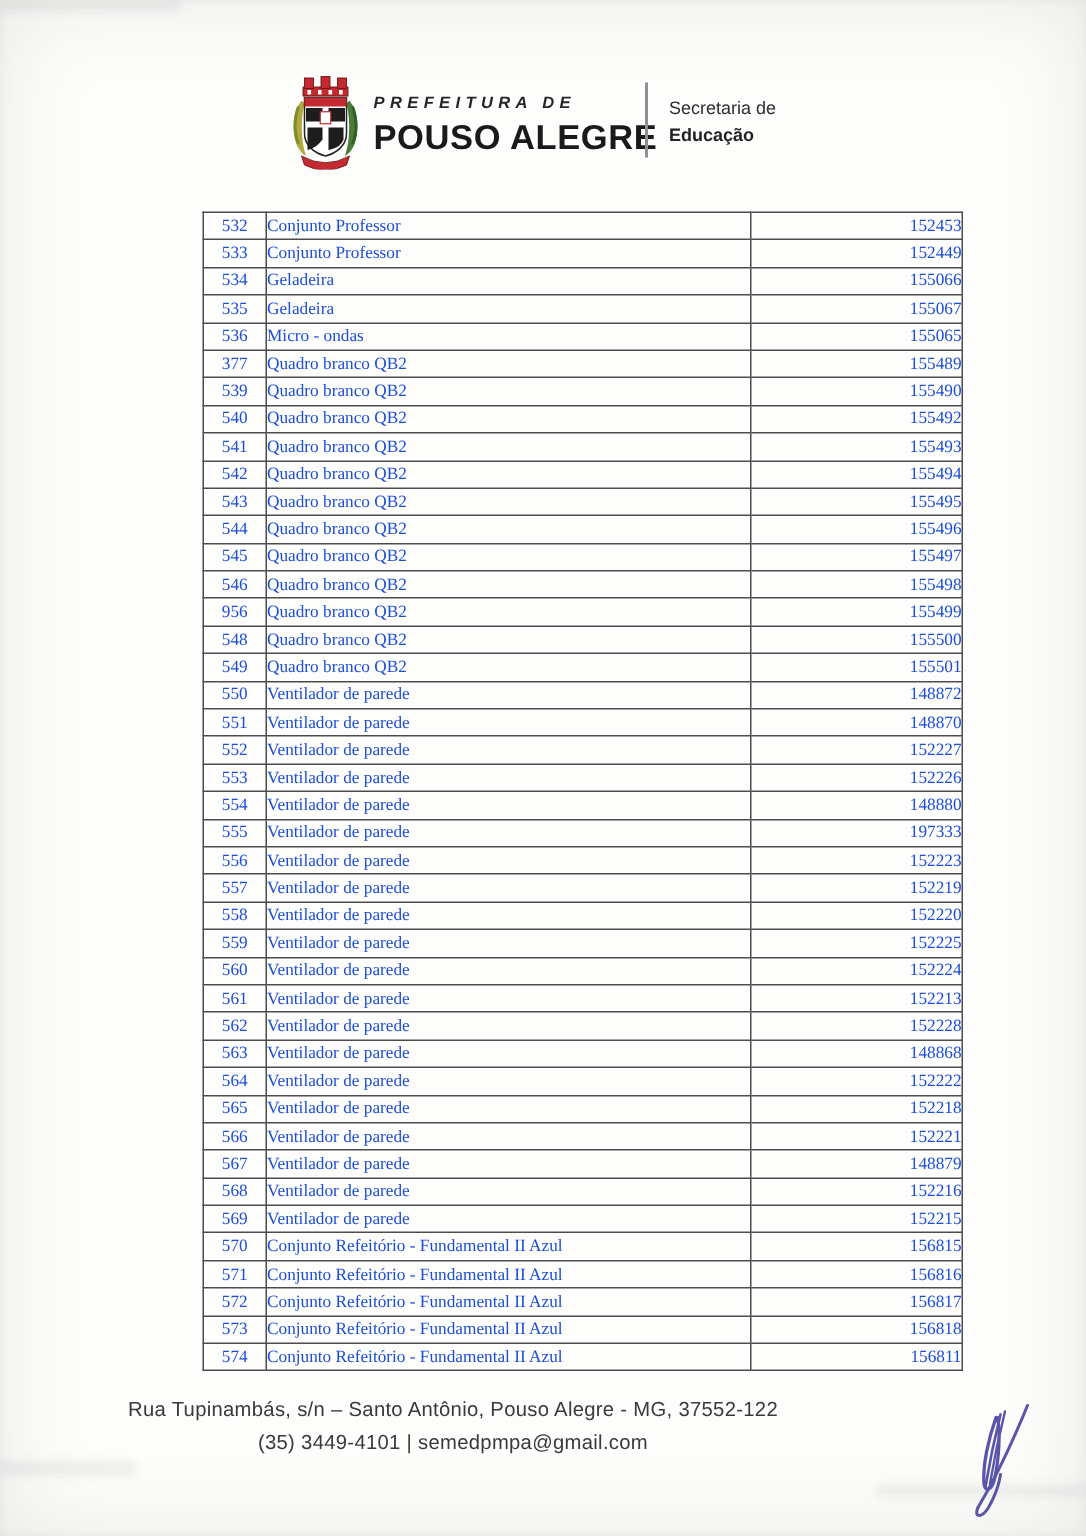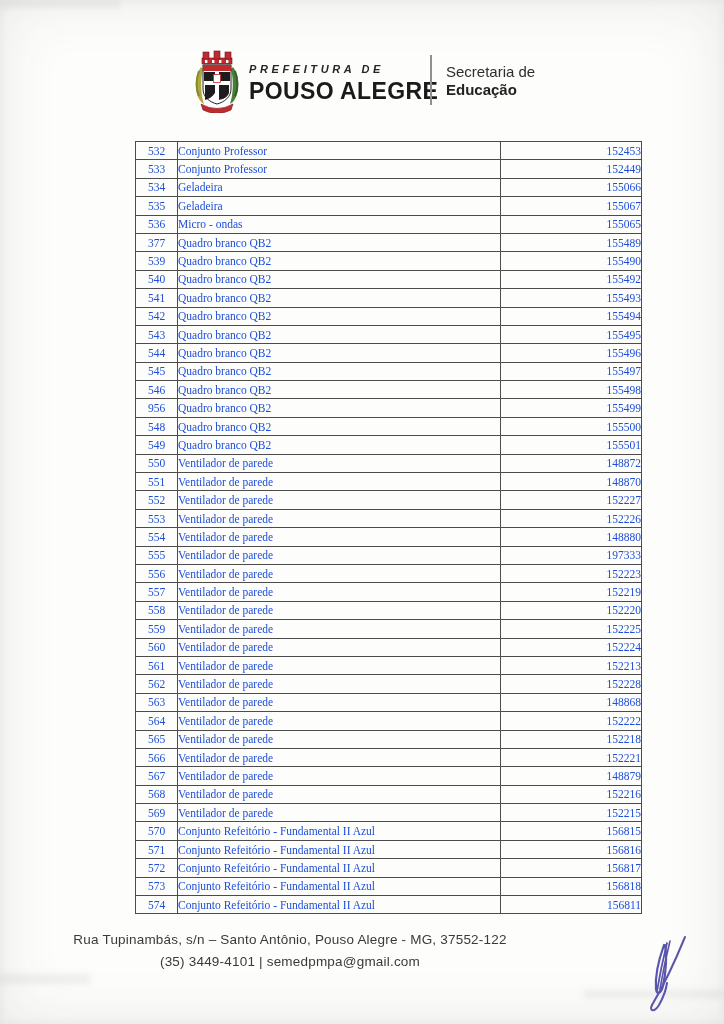--- a/index.html
+++ b/index.html
@@ -20,21 +20,21 @@
   .smudge.bl{left:0;bottom:40px;width:90px;height:10px;}
   .smudge.br{right:0;bottom:26px;width:140px;height:8px;}
 
   
   .letterhead{position:absolute;left:0;top:0;width:724px;height:130px;}
   .crest{position:absolute;left:191px;top:49px;}
   .orgblock{position:absolute;left:249px;top:63px;color:#1c1c1c;}
   .org-top{font-size:11px;font-weight:bold;letter-spacing:3.6px;color:#262626;font-style:italic;}
   .org-bottom{font-size:23px;font-weight:bold;letter-spacing:.4px;margin-top:3px;color:#1a1a1a;}
   .lh-divider{position:absolute;left:430px;top:55px;width:2px;height:50px;background:#8f8f8f;}
-  .deptblock{position:absolute;left:446px;top:63px;font-size:15px;color:#2e2e2e;line-height:18px;}
+  .deptblock{position:absolute;left:446px;top:63px;font-size:12px;color:#2e2e2e;line-height:18px;}
   .dept-bold{font-weight:bold;color:#222;}
 
   
   .tablewrap{position:absolute;left:135px;top:141px;width:503px;}
   table.inv{
     border-collapse:collapse;table-layout:fixed;width:503px;
     font-family:"Liberation Serif",serif;color:#1d4ed8;
   }
   table.inv td{
     border:1px solid #4c4c4c;
@@ -45,21 +45,21 @@
     vertical-align:middle;
   }
   td.c-num{width:41px;text-align:center;}
   td.c-desc{width:322px;text-align:left;padding-left:7px;}
   td.c-code{width:140px;text-align:right;padding-right:5px;}
 
   
   .footer{
     position:absolute;left:0;top:929px;width:580px;
     text-align:center;color:#3a3a3a;
-    font-size:13.5px;line-height:22px;letter-spacing:.2px;
+    font-size:13.5px;line-height:22px;letter-spacing:.2px;padding-left:12px;
   }
   .signature{position:absolute;left:640px;top:933px;}
 </style>
 </head>
 <body>
 
 <div class="page">
   <div class="smudge tl"></div>
   <div class="smudge bl"></div>
   <div class="smudge br"></div>

